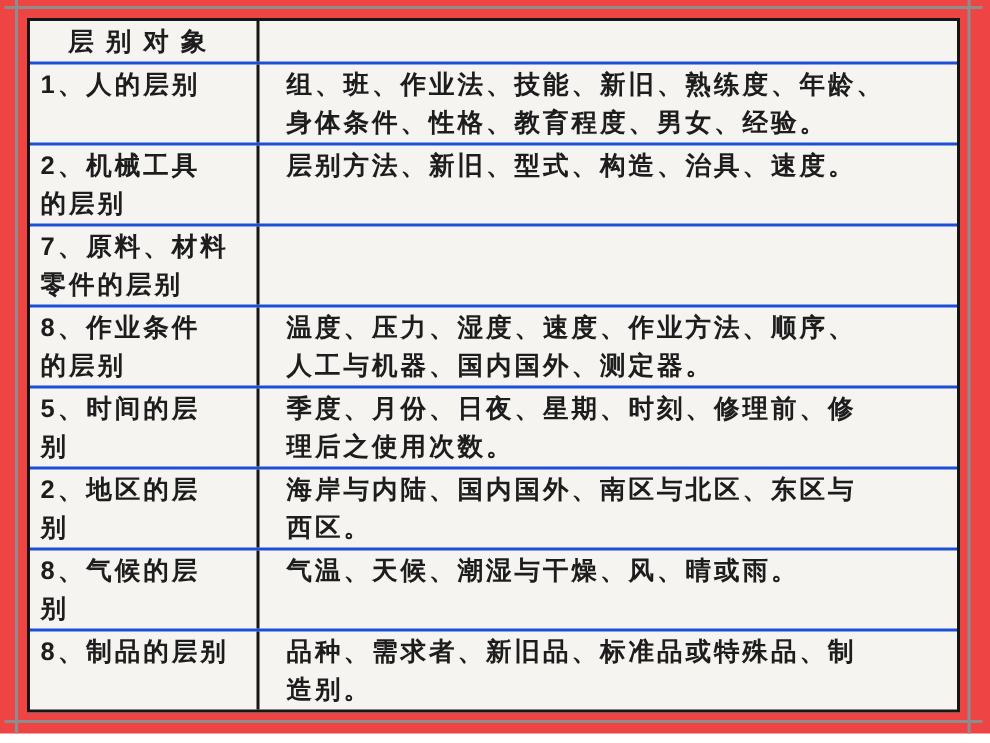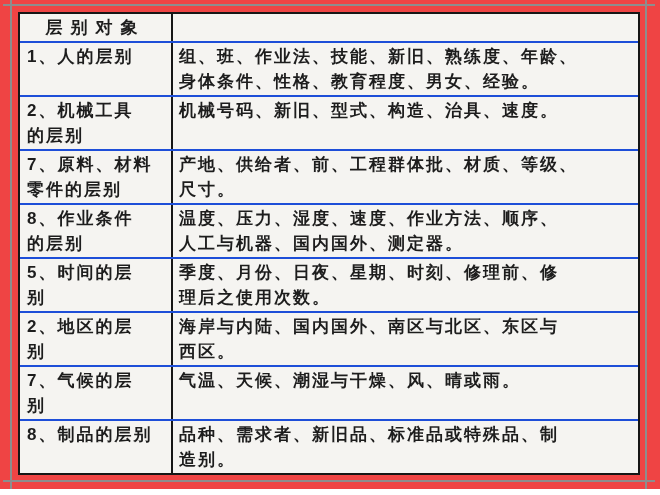--- a/index.html
+++ b/index.html
@@ -33,21 +33,21 @@
     box-sizing: border-box;
     font-size: 17px;
     font-weight: bold;
     line-height: 25px;
     letter-spacing: 2px;
     white-space: pre-line;
     padding: 1px 4px 1px 7px;
     min-height: 52px;
   }
   .c1 { width: 153px; border-right: 2px solid #161616; }
-  .c2 { flex: 1; padding-left: 6px; }
+  .c2 { flex: 1; padding-left: 18px; }
   .hdr .cell {
     min-height: 27px;
     text-align: center;
     letter-spacing: 8px;
     padding: 1px 0;
   }
 </style>
 </head>
 <body>
 
@@ -64,28 +64,26 @@
 
     <div class="trow">
       <div class="cell c1">1、人的层别</div>
       <div class="cell c2">组、班、作业法、技能、新旧、熟练度、年龄、
 身体条件、性格、教育程度、男女、经验。</div>
     </div>
 
     <div class="trow">
       <div class="cell c1">2、机械工具
 的层别</div>
-      <div class="cell c2">机械号码、新旧、型式、构造、治具、速度。</div>
+      <div class="cell c2">层别方法、新旧、型式、构造、治具、速度。</div>
     </div>
 
     <div class="trow">
       <div class="cell c1">7、原料、材料
 零件的层别</div>
-      <div class="cell c2">产地、供给者、前、工程群体批、材质、等级、
-尺寸。</div>
     </div>
 
     <div class="trow">
       <div class="cell c1">8、作业条件
 的层别</div>
       <div class="cell c2">温度、压力、湿度、速度、作业方法、顺序、
 人工与机器、国内国外、测定器。</div>
     </div>
 
     <div class="trow">
@@ -96,21 +94,21 @@
     </div>
 
     <div class="trow">
       <div class="cell c1">2、地区的层
 别</div>
       <div class="cell c2">海岸与内陆、国内国外、南区与北区、东区与
 西区。</div>
     </div>
 
     <div class="trow">
-      <div class="cell c1">7、气候的层
+      <div class="cell c1">8、气候的层
 别</div>
       <div class="cell c2">气温、天候、潮湿与干燥、风、晴或雨。</div>
     </div>
 
     <div class="trow">
       <div class="cell c1">8、制品的层别</div>
       <div class="cell c2">品种、需求者、新旧品、标准品或特殊品、制
 造别。</div>
     </div>
   </div>

